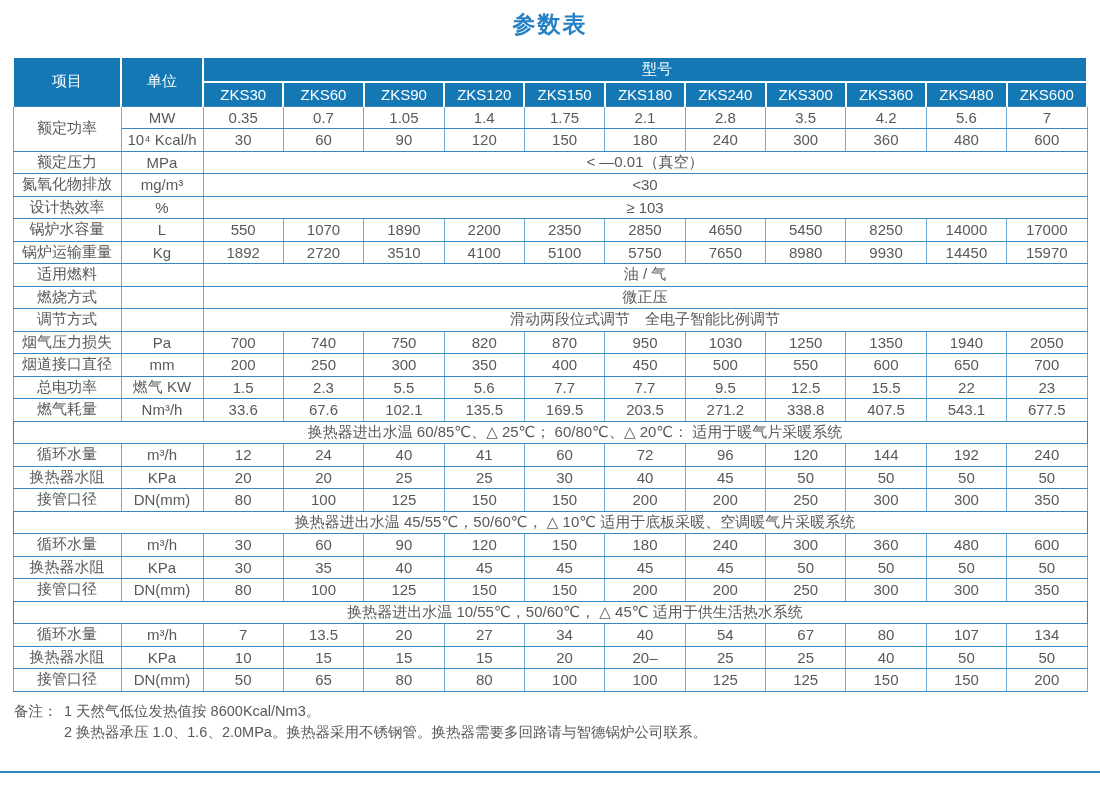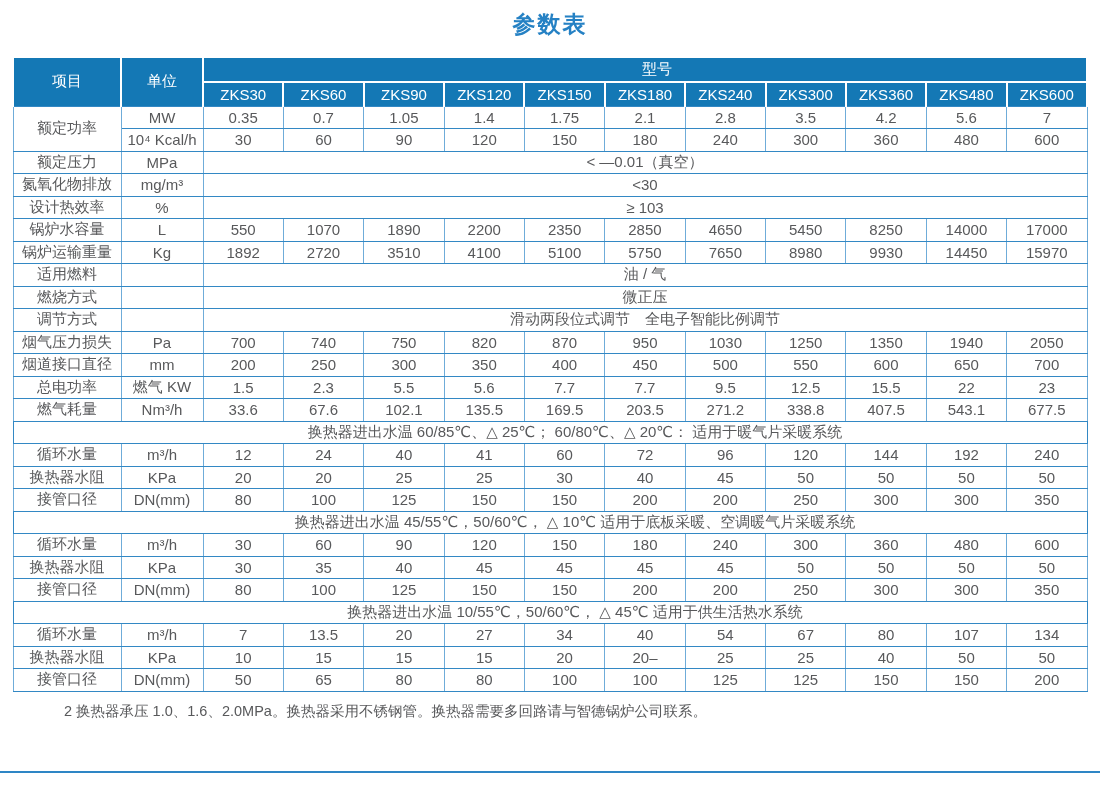--- a/index.html
+++ b/index.html
@@ -391,20 +391,24 @@
           <td class="val">125</td>
           <td class="val">150</td>
           <td class="val">150</td>
           <td class="val">200</td>
         </tr>
       </tbody>
   </table>
 
   <div class="notes">
     <div class="note-line">
+      <span class="note-label">备注：</span>
+      <span class="note-text">1  天然气低位发热值按 8600Kcal/Nm3。</span>
+    </div>
+    <div class="note-line">
       <span class="note-label"></span>
       <span class="note-text">2  换热器承压 1.0、1.6、2.0MPa。换热器采用不锈钢管。换热器需要多回路请与智德锅炉公司联系。</span>
     </div>
   </div>
 
   <div class="bottom-rule"></div>
 
 </div>
 
 </body></html>

